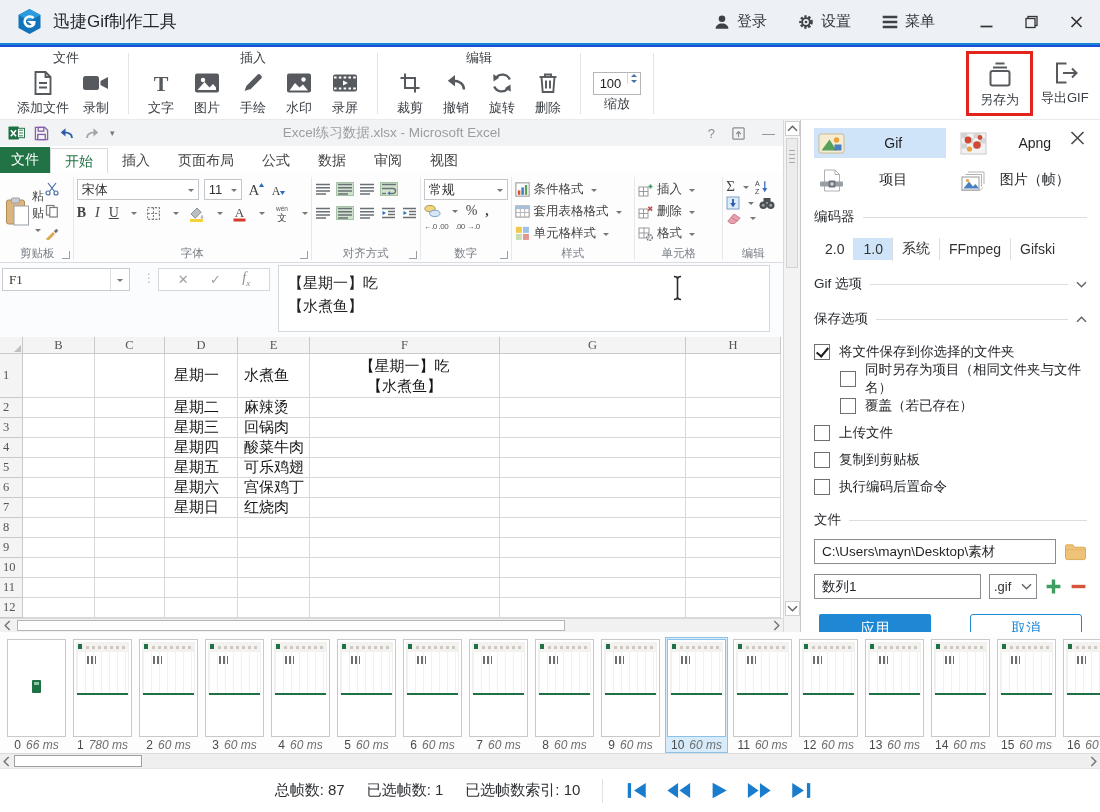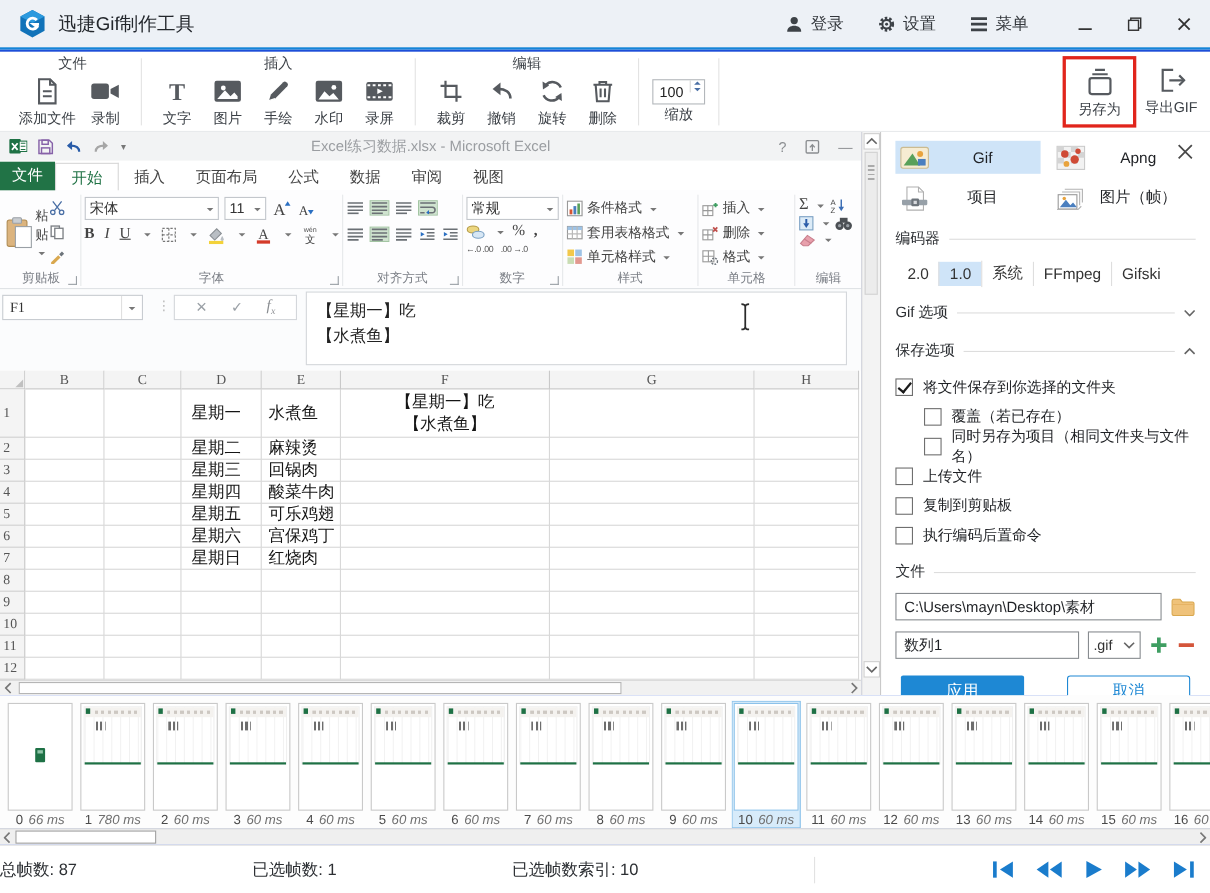--- a/index.html
+++ b/index.html
@@ -160,21 +160,21 @@
   .m-line{position:absolute;left:0;right:0;bottom:-1px;height:2px;background:#1e7145;}
   .f0dot{position:absolute;left:50%;top:42%;width:9px;height:13px;margin-left:-5px;background:#1e7145;border-radius:1px;}
   .f0dot::before{content:'';position:absolute;left:2px;top:2px;width:5px;height:3px;background:#8fc4a8;}
 
   .tscroll{position:absolute;left:0;top:753px;width:1100px;height:15px;background:#efefef;border-top:1px solid #dcdcdc;}
   .ts-thumb{position:absolute;left:14px;top:1px;width:128px;height:12px;background:#fff;border:1px solid #9f9f9f;}
   .ts-btn{position:absolute;top:0;width:13px;height:14px;display:flex;align-items:center;justify-content:center;}
 
   
   .statusbar{position:absolute;left:0;top:768px;width:1100px;height:44px;background:#fff;border-top:1px solid #e6e6e6;
-             display:flex;align-items:center;justify-content:space-between;gap:22px;padding-right:12px;font-size:15px;color:#2c2f33;}
+             display:flex;align-items:center;justify-content:center;gap:22px;padding-right:12px;font-size:15px;color:#2c2f33;}
   .sb-div{width:1px;height:24px;background:#e2e2e2;}
   .pb-group{display:flex;align-items:center;gap:17px;}
   .pbtn{display:inline-flex;}
 </style>
 </head>
 <body>
 
 <div id="app">
 
   <div class="titlebar">
@@ -1084,25 +1084,25 @@
             </svg>
           </span>
       </div>
       <div class="save-list" id="save-list">
           <div class="cbrow">
             <span class="cb checked"></span>
             <span>将文件保存到你选择的文件夹</span>
           </div>
           <div class="cbrow sub">
             <span class="cb"></span>
-            <span>覆盖（若已存在）</span>
+            <span>同时另存为项目（相同文件夹与文件名）</span>
           </div>
           <div class="cbrow sub">
             <span class="cb"></span>
-            <span>同时另存为项目（相同文件夹与文件名）</span>
+            <span>覆盖（若已存在）</span>
           </div>
           <div class="cbrow">
             <span class="cb"></span>
             <span>上传文件</span>
           </div>
           <div class="cbrow">
             <span class="cb"></span>
             <span>复制到剪贴板</span>
           </div>
           <div class="cbrow">

